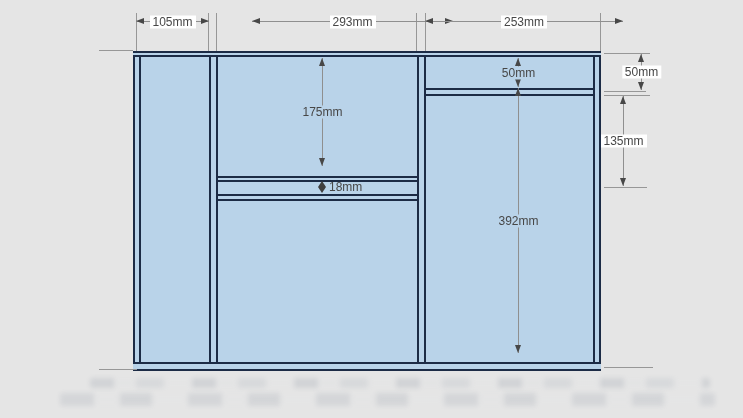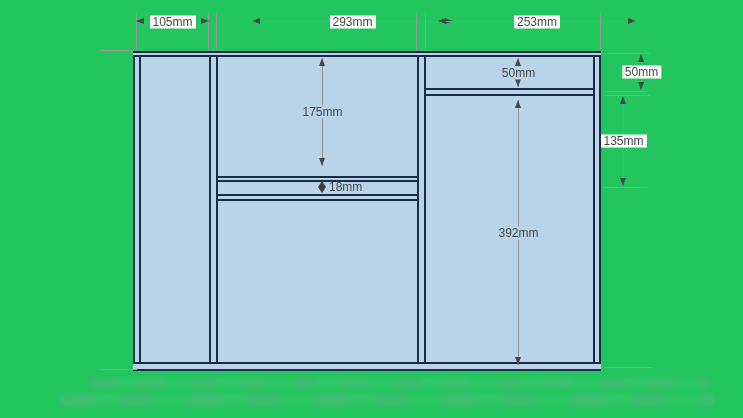--- a/index.html
+++ b/index.html
@@ -1,17 +1,17 @@
 <!DOCTYPE html>
 <html><head>
 <meta charset="utf-8">
 <style>
   html,body{margin:0;padding:0;background:#ffffff;}
   #screen{
-    position:relative;width:743px;height:418px;background:#22c55e;overflow:hidden;
+    position:relative;width:743px;height:418px;background:#e5e5e5;overflow:hidden;
     font-family:"Liberation Sans", sans-serif;
   }
   
   .f{position:absolute;background:#b9d3e9;}
   .pv{position:absolute;background:#b9d3e9;border-left:2px solid #1c2b45;border-right:2px solid #1c2b45;box-sizing:border-box;}
   .ph{position:absolute;background:#b9d3e9;border-top:2px solid #1c2b45;border-bottom:2px solid #1c2b45;box-sizing:border-box;}
   
   .gl{position:absolute;background:#979797;}
   
   .hdim{position:absolute;height:9px;}
@@ -78,21 +78,21 @@
     <div class="al"></div>
     <div class="ar"></div>
     <span class="lbl">105mm</span>
   </div>
   <div class="hdim" style="left:216px;top:17px;width:201px;margin-left:36px;">
     <div class="line"></div>
     <div class="al"></div>
     <div class="ar"></div>
     <span class="lbl">293mm</span>
   </div>
-  <div class="hdim" style="left:438px;top:17px;width:198px;text-align:right;">
+  <div class="hdim" style="left:425px;top:17px;width:198px;text-align:right;">
     <div class="line"></div>
     <div class="al"></div>
     <div class="ar"></div>
     <span class="lbl">253mm</span>
   </div>
 
 
   <div class="vdim" style="left:318px;top:58px;height:108px;">
     <div class="line"></div>
     <div class="au"></div>
@@ -104,21 +104,21 @@
   <div class="dmk-dn" style="left:318px;top:187px;"></div>
   <span class="lbl bare" style="left:329px;top:187px;transform:translateY(-50%);">18mm</span>
 
 
   <div class="vdim" style="left:514px;top:58px;height:29px;">
     <div class="line"></div>
     <div class="au"></div>
     <div class="ad"></div>
     <span class="lbl onblue">50mm</span>
   </div>
-  <div class="vdim" style="left:514px;top:100px;height:265px;">
+  <div class="vdim" style="left:514px;top:88px;height:265px;">
     <div class="line"></div>
     <div class="au"></div>
     <div class="ad"></div>
     <span class="lbl onblue">392mm</span>
   </div>
 
   <div class="vdim" style="left:637px;top:54px;height:36px;">
     <div class="line"></div>
     <div class="au"></div>
     <div class="ad"></div>

